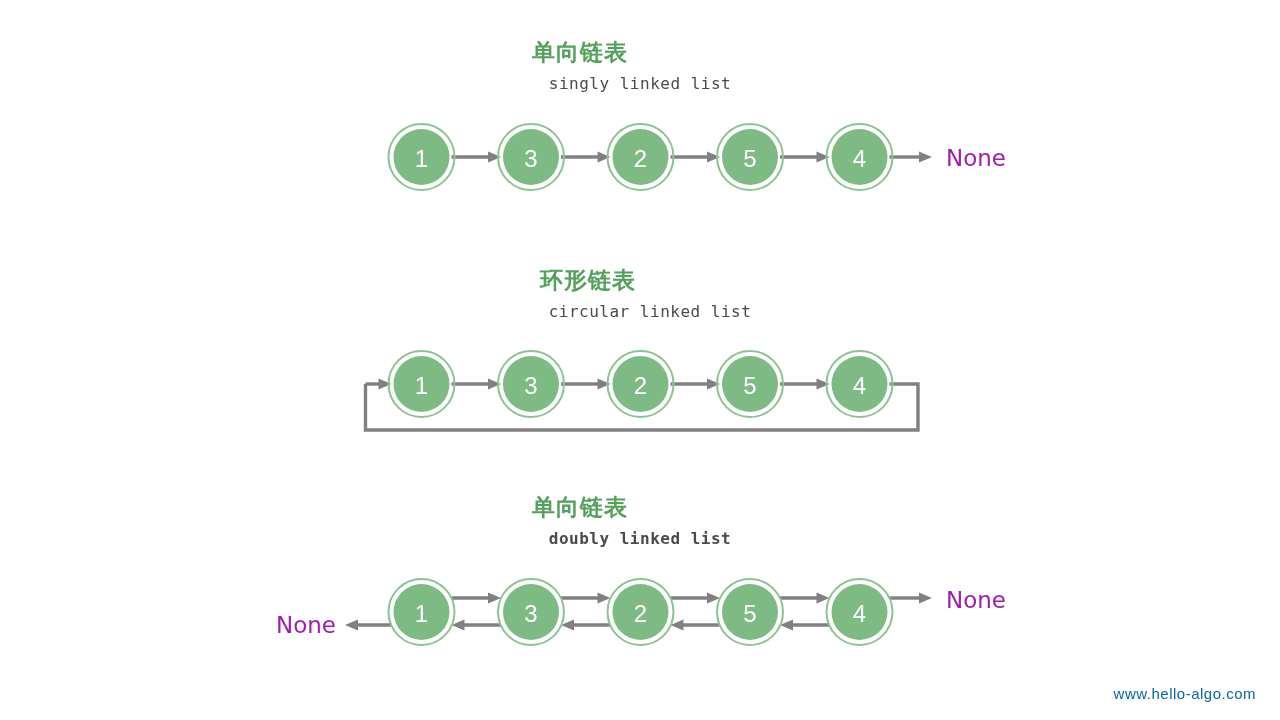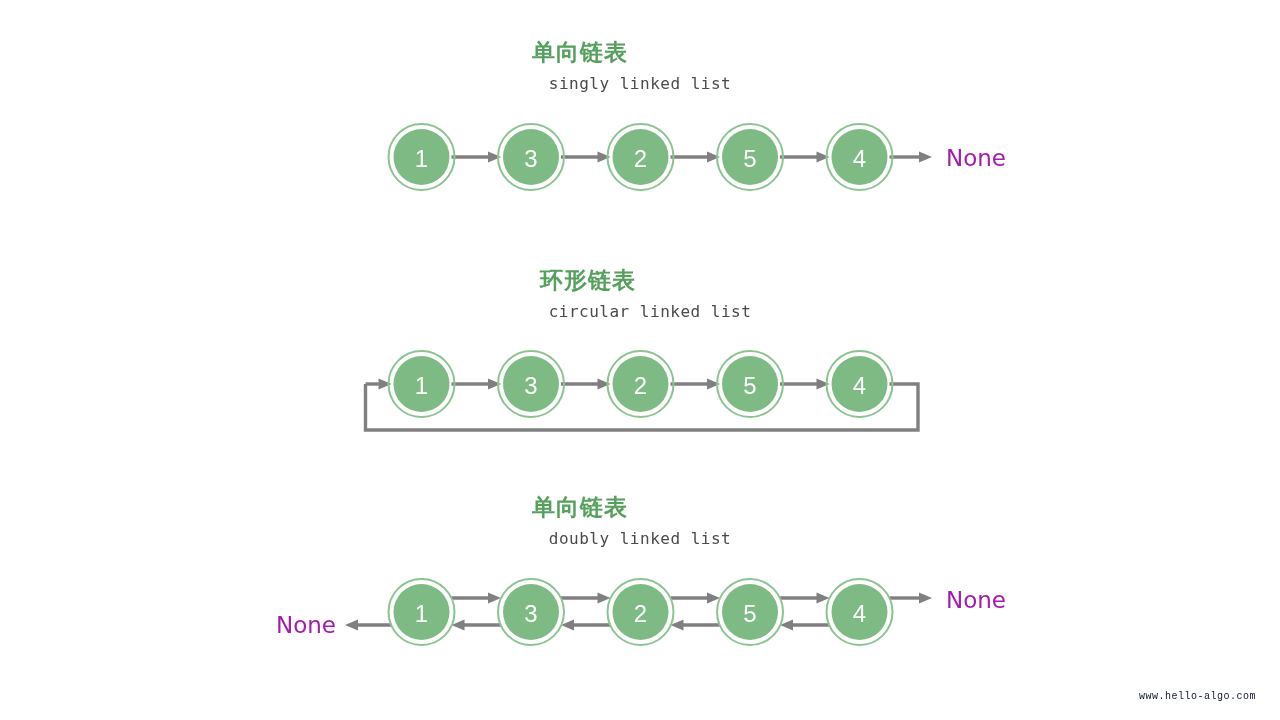--- a/index.html
+++ b/index.html
@@ -79,23 +79,23 @@
     fill: none;
     stroke-linejoin: miter;
   }
   .arrow-head {
     fill: #808080;
   }
   .watermark {
     position: absolute;
     right: 24px;
     bottom: 18px;
-    color: #0f172a;
-    font-family: Liberation Mono, monospace;
-    font-size: 10px;
+    color: #0369a1;
+    font-family: Liberation Sans, sans-serif;
+    font-size: 15px;
     letter-spacing: 0.5px;
     white-space: nowrap;
   }
 </style>
 </head>
 <body>
 
 <svg id="canvas" viewBox="0 0 1280 720">
     <g>
       <g>
@@ -262,17 +262,17 @@
   </svg>
 
 <div class="section-title" style="top:37px;">单向链表</div>
 <div class="section-subtitle" style="top:74px;">singly linked list</div>
 <div class="none-label" style="left:946px; top:145px;">None</div>
 
 <div class="section-title" style="top:265px;margin-left:8px;">环形链表</div>
 <div class="section-subtitle" style="top:302px;margin-left:10px;">circular linked list</div>
 
 <div class="section-title" style="top:492px;">单向链表</div>
-<div class="section-subtitle" style="top:529px;">doubly linked list</div>
+<div class="section-subtitle" style="top:529px;font-weight:bold;">doubly linked list</div>
 <div class="none-label" style="left:276px; top:612px;">None</div>
 <div class="none-label" style="left:946px; top:587px;">None</div>
 
 <div class="watermark">www.hello-algo.com</div>
 
 </body></html>

